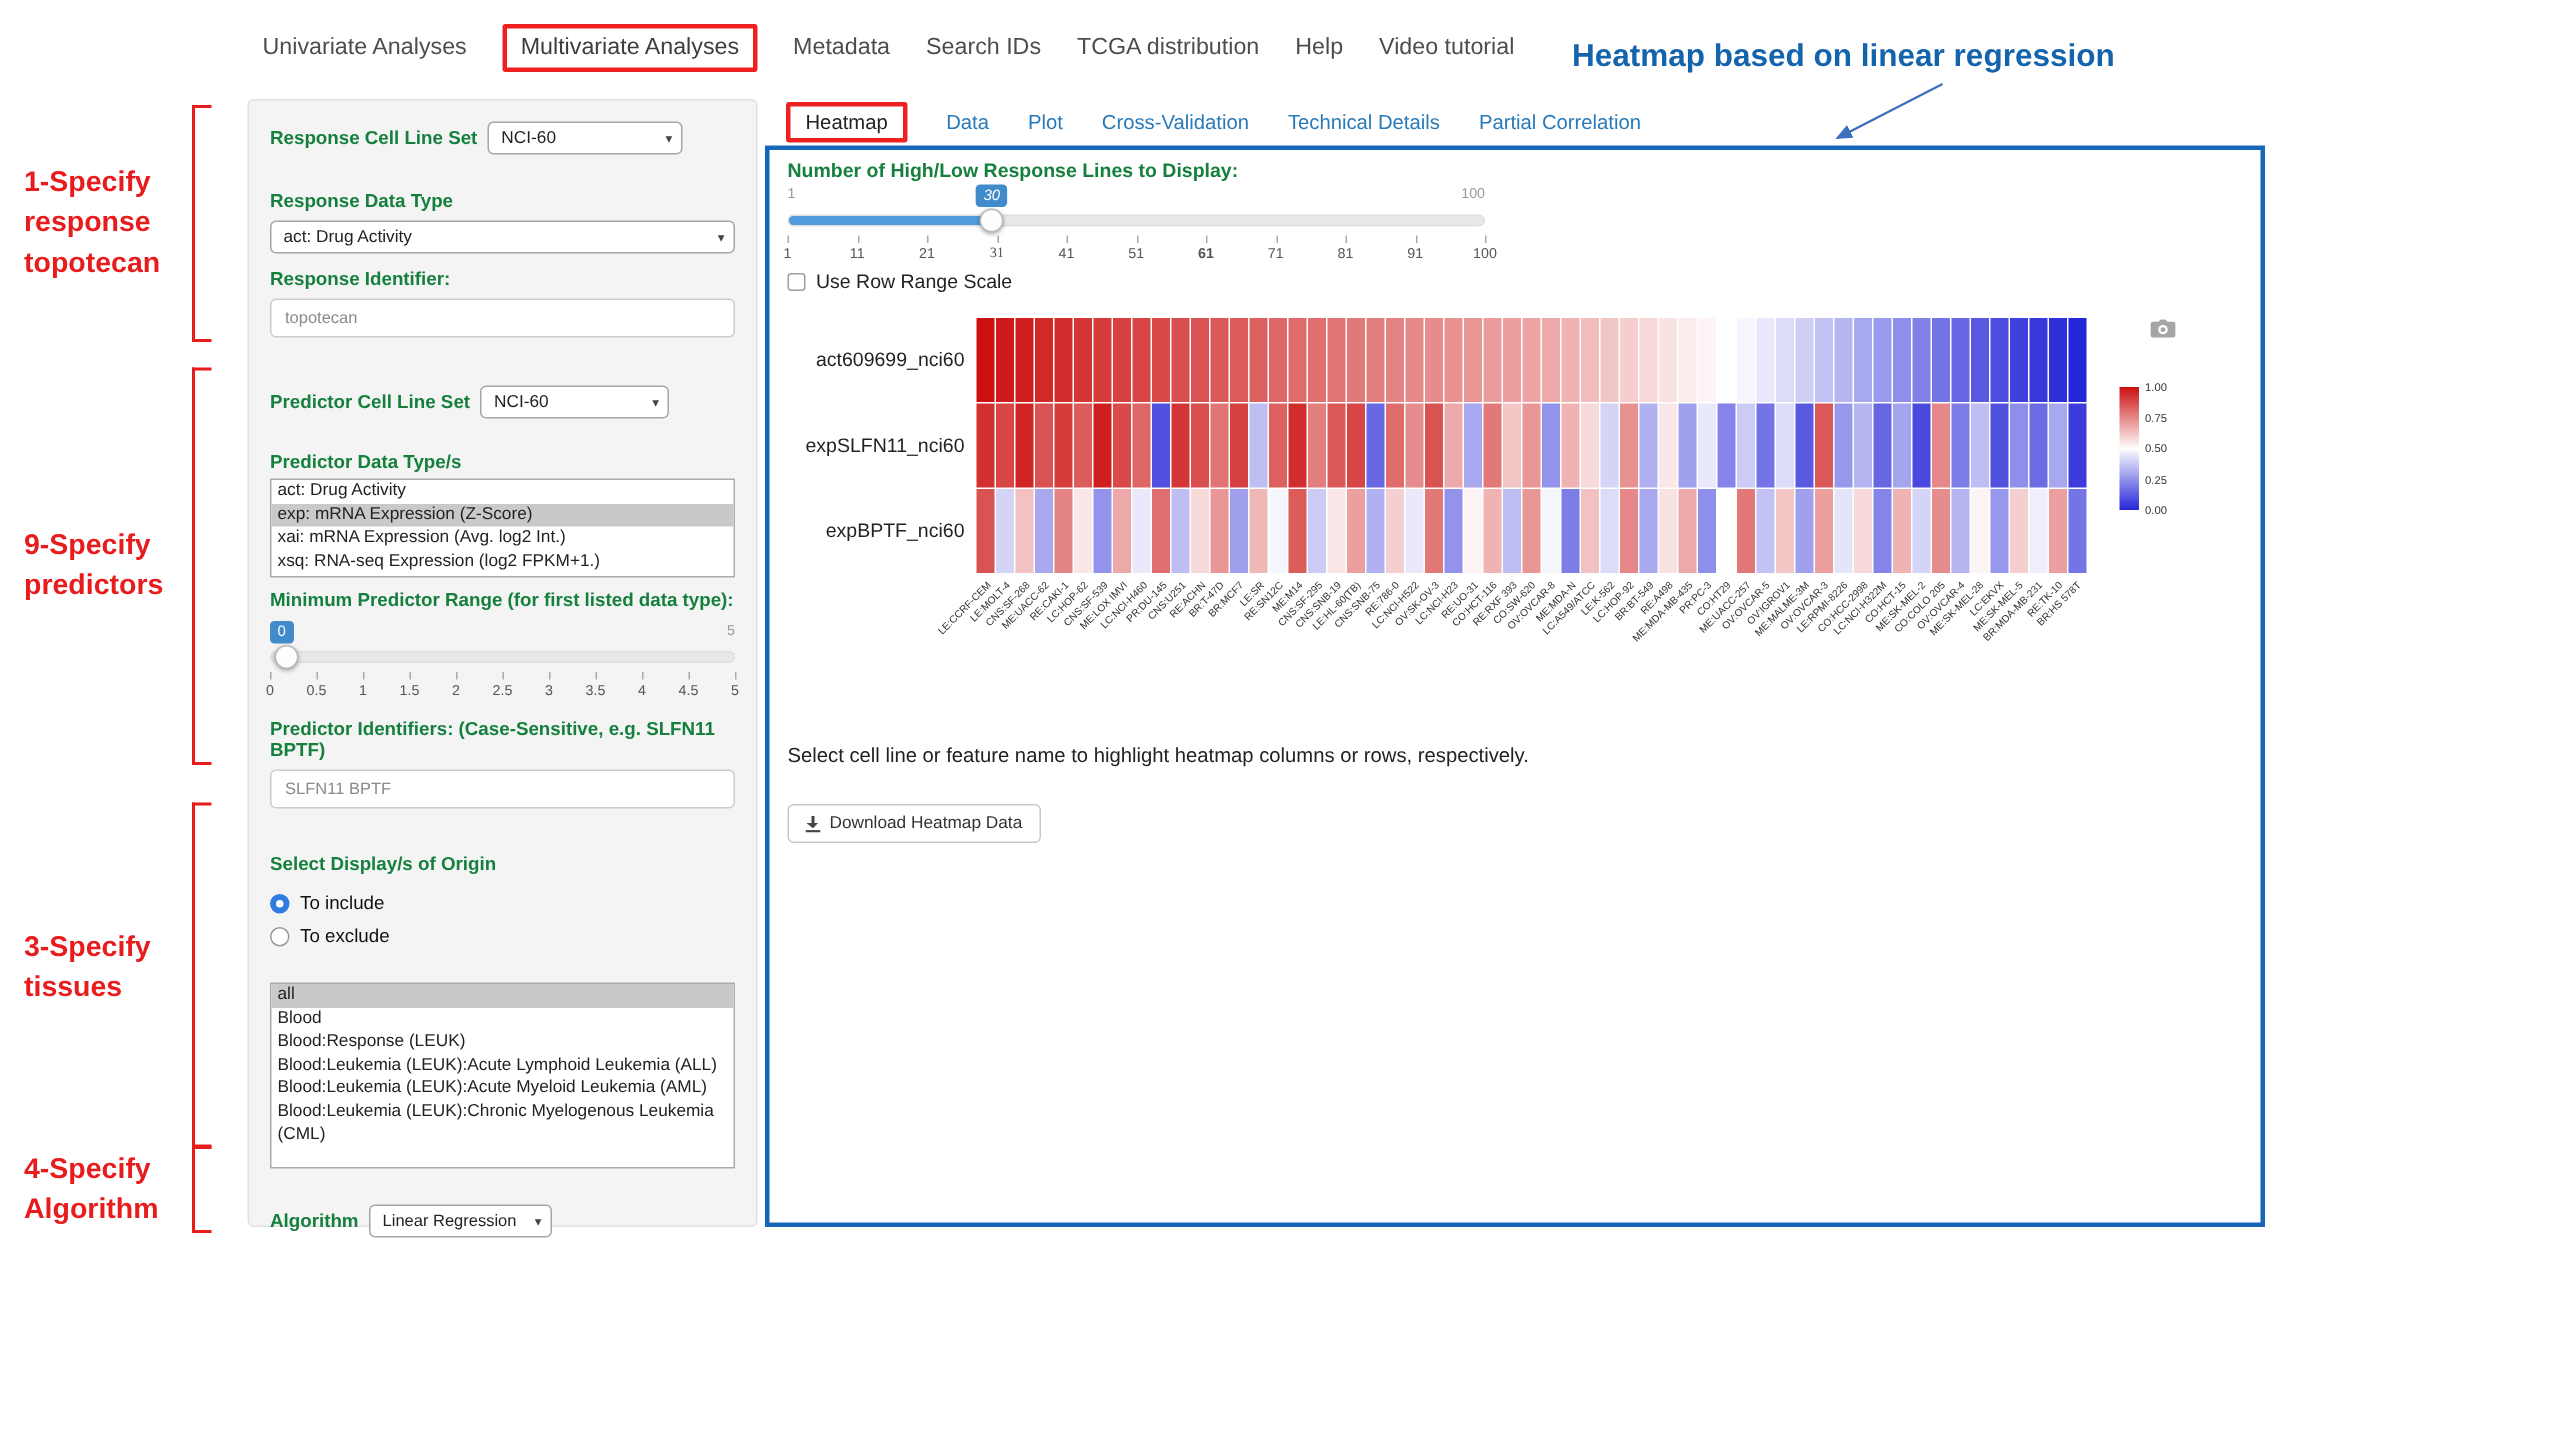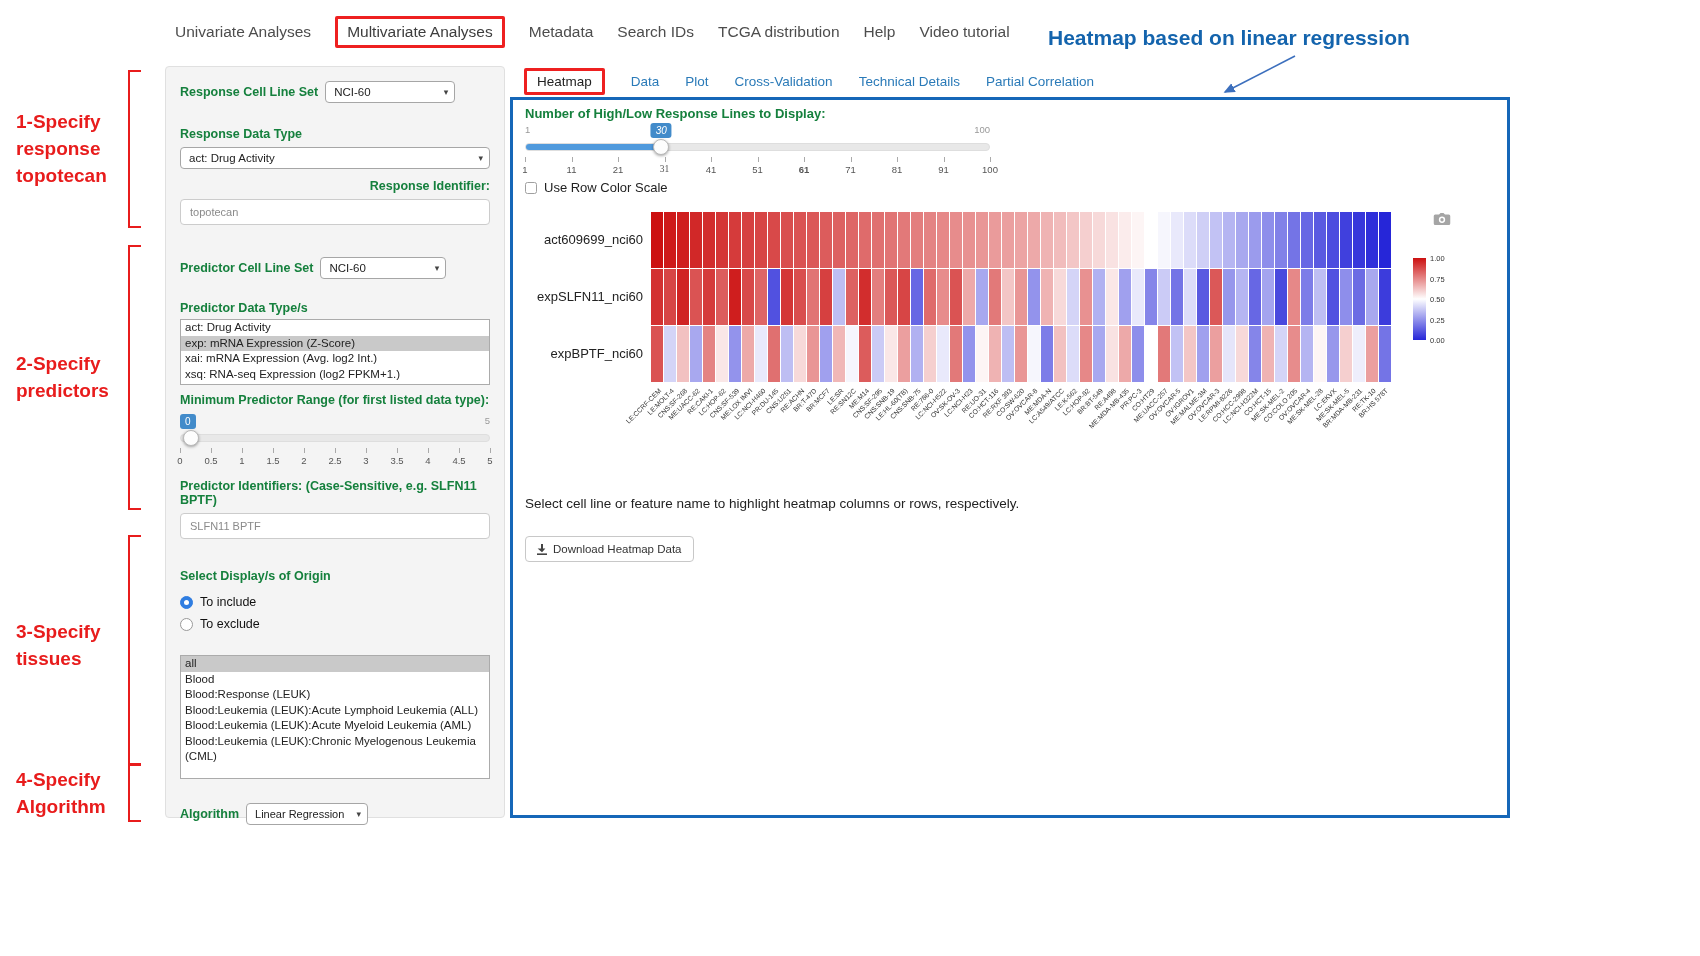--- a/index.html
+++ b/index.html
@@ -121,21 +121,21 @@
         <span class="caret">▾</span>
       </span>
     </div>
 
     <div class="lbl" style="margin-top:24px;">Response Data Type</div>
     <div class="sel block" style="margin-top:6px;">
       <span>act: Drug Activity</span>
       <span class="caret">▾</span>
     </div>
 
-    <div class="lbl" style="margin-top:10px;text-align:right;">Response Identifier:</div>
+    <div class="lbl" style="margin-top:10px;">Response Identifier:</div>
     <input class="txtinput" style="margin-top: 6px;" value="topotecan">
 
     <div class="inline-row" style="margin-top:32px;">
       <span class="lbl">Predictor Cell Line Set</span>
       <span class="sel" style="width:126px;">
         <span>NCI-60</span>
         <span class="caret">▾</span>
       </span>
     </div>
 
@@ -254,21 +254,21 @@
           <div class="ticklabel" style="left: 80%;">81</div>
           <div class="tickmark" style="left: 90%;"></div>
           <div class="ticklabel" style="left: 90%;">91</div>
           <div class="tickmark" style="left: 100%;"></div>
           <div class="ticklabel" style="left: 100%;">100</div>
         </div>
     </div>
 
     <div id="rowscale">
       <span class="checkbox"></span>
-      <span>Use Row Color Scale</span>
+      <span>Use Row Range Scale</span>
     </div>
 
     <div id="heatmap">
         <div class="hm-rowlabel" style="top: 20px;">act609699_nci60</div>
         <div class="hm-grid" style="top: 0px; grid-template-columns: repeat(57, 1fr);">
           <div class="hm-cell" style="background: rgb(204, 16, 16);"></div>
           <div class="hm-cell" style="background: rgb(206, 26, 26);"></div>
           <div class="hm-cell" style="background: rgb(207, 30, 30);"></div>
           <div class="hm-cell" style="background: rgb(209, 40, 40);"></div>
           <div class="hm-cell" style="background: rgb(210, 45, 45);"></div>
@@ -532,21 +532,21 @@
     </button>
   </div>
 
 <div class="step-label" style="left: 16px; top: 108px;">
       <div>1-Specify</div>
       <div>response</div>
       <div>topotecan</div>
     </div>
     <div class="bracket" style="top: 70px; height: 158px;"></div>
     <div class="step-label" style="left: 16px; top: 350px;">
-      <div>2-Specify</div>
+      <div>9-Specify</div>
       <div>predictors</div>
     </div>
     <div class="bracket" style="top: 245px; height: 265px;"></div>
     <div class="step-label" style="left: 16px; top: 618px;">
       <div>3-Specify</div>
       <div>tissues</div>
     </div>
     <div class="bracket" style="top: 535px; height: 230px;"></div>
     <div class="step-label" style="left: 16px; top: 766px;">
       <div>4-Specify</div>

